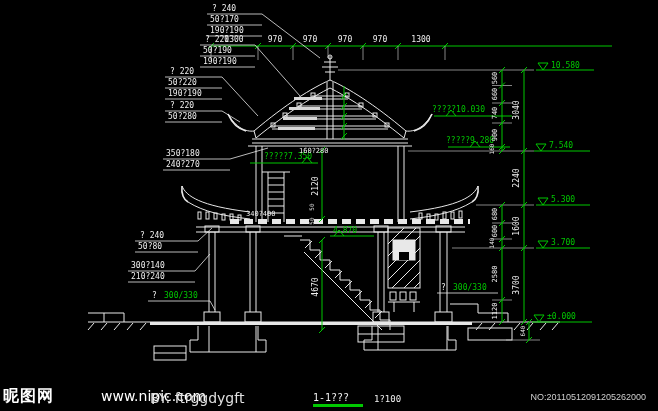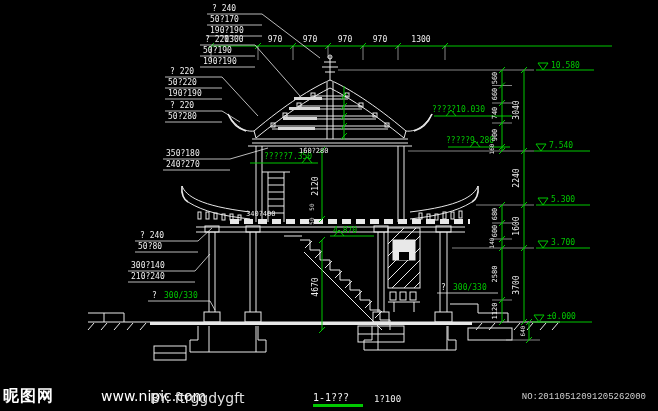--- a/index.html
+++ b/index.html
@@ -7,21 +7,21 @@
           font-family:"DejaVu Sans Mono", monospace;}
   svg text{font-family:"DejaVu Sans Mono", monospace;}
   .wm{position:absolute;left:0;top:384px;width:648px;height:27px;color:#fff;}
   .wm-site{position:absolute;left:3px;top:2px;font-size:16px;font-weight:bold;letter-spacing:1px;
            font-family:"DejaVu Sans", sans-serif;}
   .wm-url{position:absolute;left:57px;top:4px;font-size:14px;font-weight:normal;
           font-family:"DejaVu Sans", sans-serif;margin-left:44px;}
   .wm-by{position:absolute;left:150px;top:6px;font-size:14px;color:#e0e0e0;
          font-family:"DejaVu Sans", sans-serif;}
   .wm-no{position:absolute;right:2px;top:8px;font-size:9px;color:#cfcfcf;
-         font-family:Liberation Mono, monospace;}
+         font-family:Liberation Sans, sans-serif;}
 </style>
 </head>
 <body>
 
 <div id="screen">
 <svg width="658" height="411" viewBox="0 0 658 411">
   <rect x="0" y="0" width="658" height="411" fill="#000000"></rect>
 
   <g stroke="#00c800" stroke-width="1">
     <line x1="211" y1="46" x2="612" y2="46"></line>

